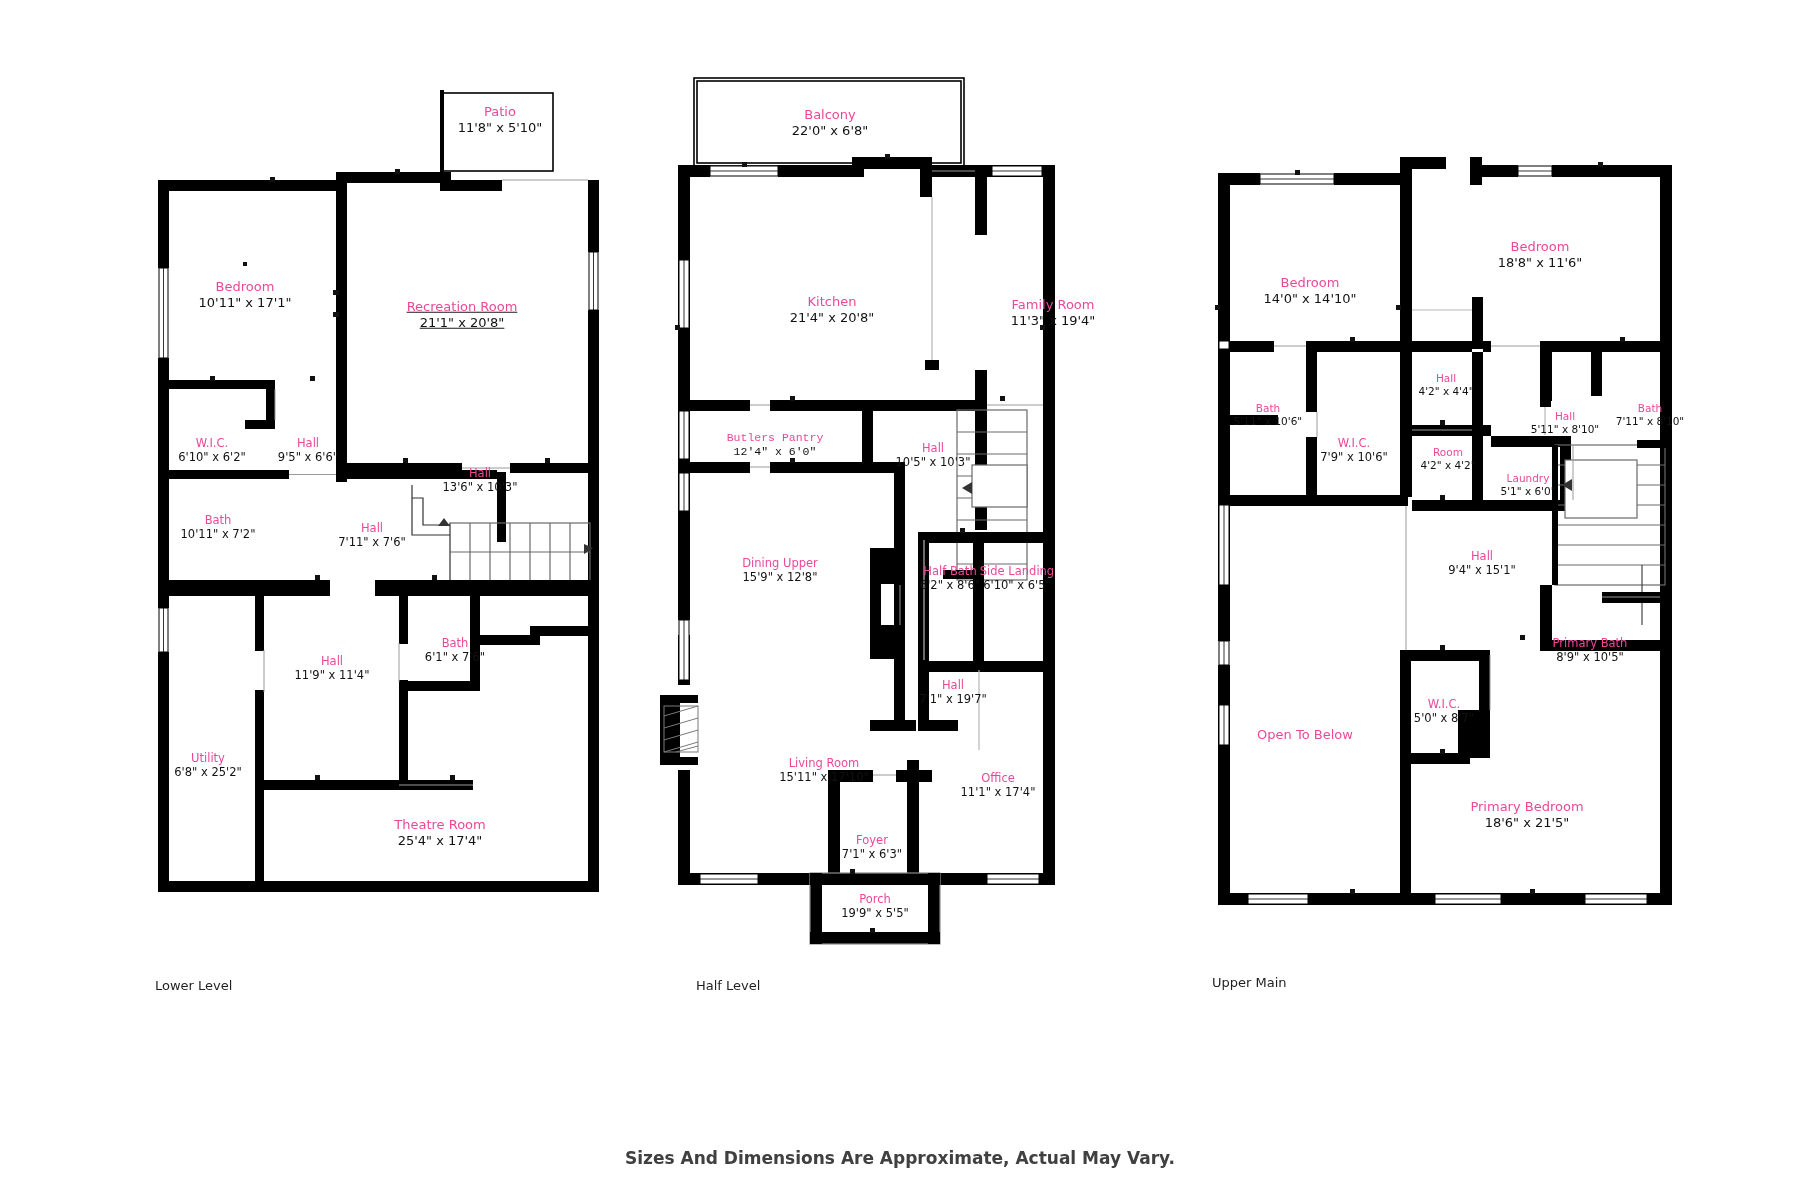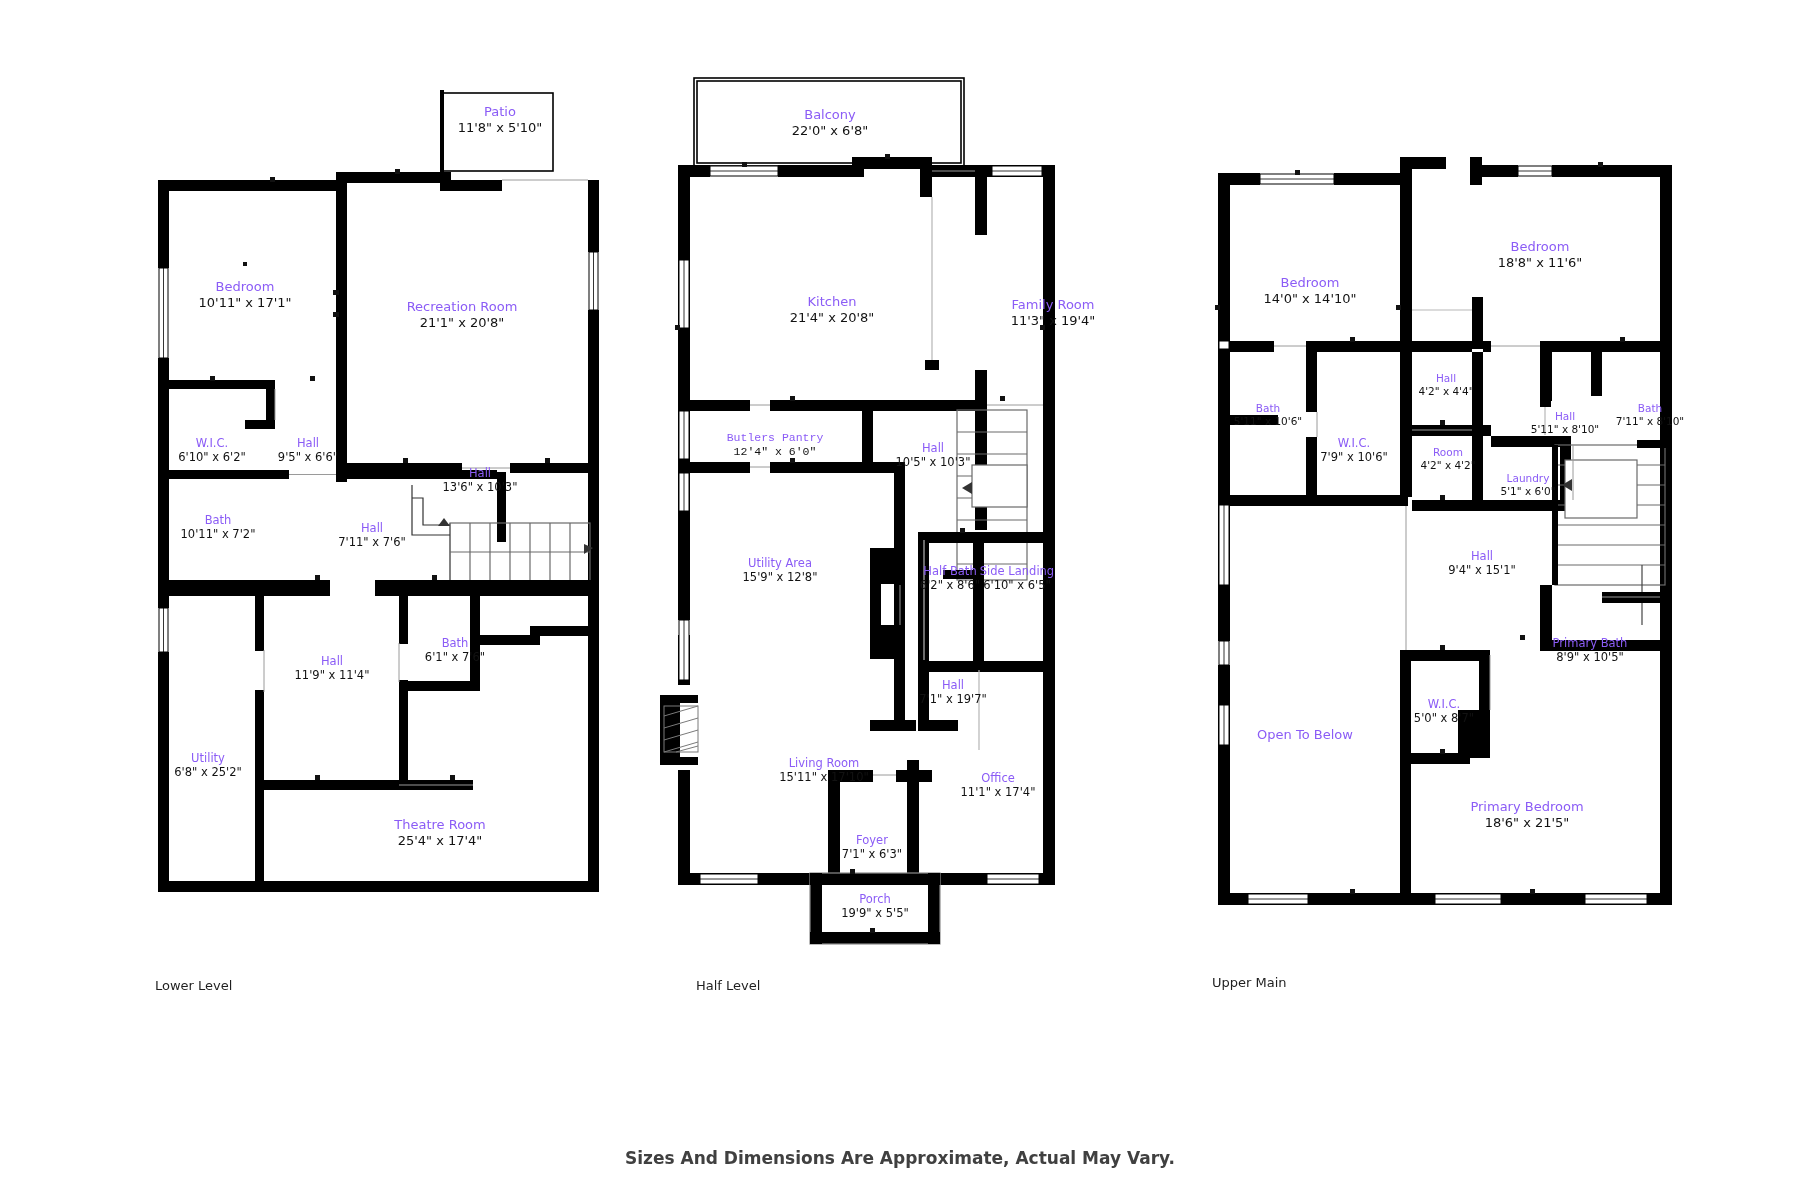--- a/index.html
+++ b/index.html
@@ -49,21 +49,21 @@
     position: absolute;
     text-align: center;
     line-height: 1.25;
     transform: translate(-50%, -50%);
     white-space: nowrap;
     pointer-events: none;
   }
   .room-label .rl-name {
     display: block;
     font-size: 13px;
-    color: #8b5cf6;
+    color: #ec4899;
   }
   .room-label .rl-dim {
     display: block;
     font-size: 13px;
     color: #121212;
   }
   .room-label.small .rl-name,
   .room-label.small .rl-dim { font-size: 11.5px; }
   .room-label.tiny .rl-name,
   .room-label.tiny .rl-dim { font-size: 10.5px; }
@@ -202,21 +202,21 @@
     </svg>
 
     <div class="room-label" style="left:350px; top:40px;">
       <span class="rl-name">Patio</span>
       <span class="rl-dim">11'8" x 5'10"</span>
     </div>
     <div class="room-label" style="left:95px; top:215px;">
       <span class="rl-name">Bedroom</span>
       <span class="rl-dim">10'11" x 17'1"</span>
     </div>
-    <div class="room-label" style="left:312px; top:235px;">
+    <div class="room-label" style="left:312px; top:235px;text-decoration:underline;">
       <span class="rl-name">Recreation Room</span>
       <span class="rl-dim">21'1" x 20'8"</span>
     </div>
     <div class="room-label small" style="left:62px; top:370px;">
       <span class="rl-name">W.I.C.</span>
       <span class="rl-dim">6'10" x 6'2"</span>
     </div>
     <div class="room-label small" style="left:158px; top:370px;">
       <span class="rl-name">Hall</span>
       <span class="rl-dim">9'5" x 6'6"</span>
@@ -412,21 +412,21 @@
     </div>
     <div class="room-label small" style="left:115px; top:375px;font-family:Liberation Mono, monospace;">
       <span class="rl-name">Butlers Pantry</span>
       <span class="rl-dim">12'4" x 6'0"</span>
     </div>
     <div class="room-label small" style="left:273px; top:385px;">
       <span class="rl-name">Hall</span>
       <span class="rl-dim">10'5" x 10'3"</span>
     </div>
     <div class="room-label small" style="left:120px; top:500px;">
-      <span class="rl-name">Utility Area</span>
+      <span class="rl-name">Dining Upper</span>
       <span class="rl-dim">15'9" x 12'8"</span>
     </div>
     <div class="room-label small" style="left:290px; top:508px;">
       <span class="rl-name">Half Bath</span>
       <span class="rl-dim">6'2" x 8'6"</span>
     </div>
     <div class="room-label small" style="left:357px; top:508px;">
       <span class="rl-name">Side Landing</span>
       <span class="rl-dim">6'10" x 6'5"</span>
     </div>

